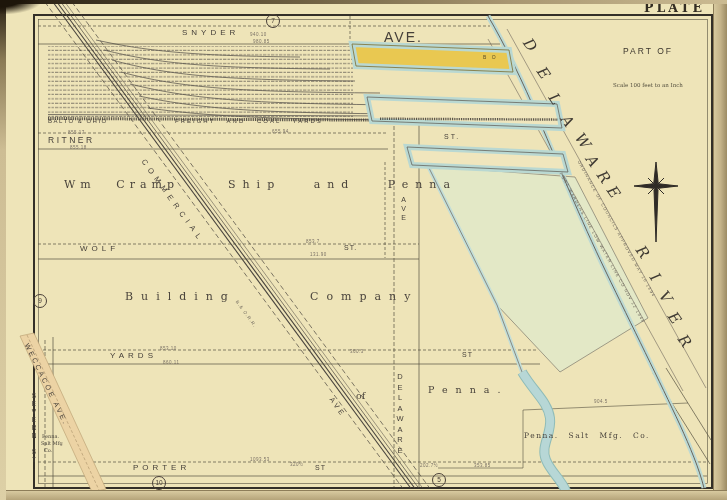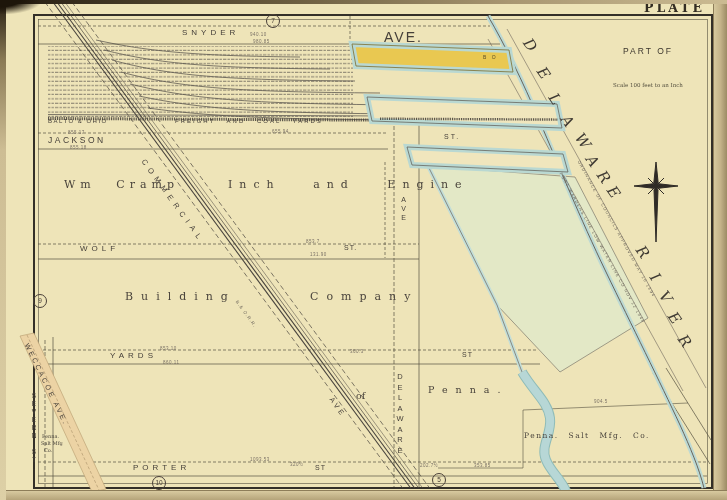--- a/index.html
+++ b/index.html
@@ -130,41 +130,41 @@
     </g>
   </svg>
 
   <div class="lbl serif" style="left:644px;top:2px;font-size:12.5px;font-weight:bold;letter-spacing:3px;color:#332c22;">PLATE 8</div>
 
   <div class="lbl eng" style="left:612px;top:47px;width:72px;text-align:center;font-size:8.5px;letter-spacing:2px;color:#3a342c;">PART OF</div>
   <div class="lbl serif" style="left:598px;top:83px;width:100px;text-align:center;font-size:5.5px;color:#55503f;">Scale 100 feet to an Inch</div>
 
   <div class="lbl eng" style="left:182px;top:29px;font-size:8px;letter-spacing:4px;">SNYDER</div>
   <div class="lbl eng" style="left:384px;top:30px;font-size:14px;letter-spacing:2px;">AVE.</div>
-  <div class="lbl eng" style="left:48px;top:136px;font-size:8.5px;letter-spacing:2.5px;">JACKSON</div>
+  <div class="lbl eng" style="left:48px;top:136px;font-size:8.5px;letter-spacing:2.5px;">RITNER</div>
   <div class="lbl eng" style="left:80px;top:245px;font-size:8px;letter-spacing:4px;">WOLF</div>
   <div class="lbl eng" style="left:344px;top:244px;font-size:7px;letter-spacing:1px;">ST.</div>
   <div class="lbl eng" style="left:110px;top:352px;font-size:8px;letter-spacing:4px;">YARDS</div>
   <div class="lbl eng" style="left:462px;top:351px;font-size:7px;letter-spacing:1px;">ST</div>
   <div class="lbl eng" style="left:133px;top:464px;font-size:8px;letter-spacing:4px;">PORTER</div>
   <div class="lbl eng" style="left:315px;top:464px;font-size:7px;letter-spacing:1px;">ST</div>
   <div class="lbl eng" style="left:444px;top:133px;font-size:7px;letter-spacing:2px;">ST.</div>
   <div class="lbl eng" style="left:146px;top:158px;font-size:7.5px;letter-spacing:5px;transform:rotate(54deg);transform-origin:0 0;">COMMERCIAL</div>
   <div class="lbl eng" style="left:334px;top:396px;font-size:7px;letter-spacing:3px;transform:rotate(54deg);transform-origin:0 0;">AVE</div>
   <div class="lbl eng" style="left:238px;top:300px;font-size:4.5px;letter-spacing:1px;color:#6b645a;transform:rotate(54deg);transform-origin:0 0;">B.&amp; O.R.R.</div>
   <div class="lbl eng vert" style="left:400px;top:196px;font-size:7px;letter-spacing:2px;">AVE</div>
   <div class="lbl eng vert" style="left:396px;top:372px;font-size:7.5px;letter-spacing:1.5px;">DELAWARE</div>
   <div class="lbl eng vert" style="left:30px;top:392px;font-size:6.5px;letter-spacing:1px;">SEVERN ST.</div>
   <div class="lbl eng" style="left:30px;top:342px;font-size:7px;letter-spacing:2.5px;transform:rotate(64deg);transform-origin:0 0;">WECCACOE AVE.</div>
 
   <div class="lbl eng" style="left:48px;top:118px;font-size:6px;letter-spacing:1.5px;">BALTO &amp; OHIO</div>
   <div class="lbl eng" style="left:175px;top:118px;font-size:6px;letter-spacing:2px;word-spacing:8px;">FREIGHT AND COAL YARDS</div>
 
   <div class="lbl it" style="left:64px;top:179px;font-size:11px;letter-spacing:5px;word-spacing:12px;">Wm Cramp</div>
-  <div class="lbl it" style="left:228px;top:179px;font-size:11px;letter-spacing:7px;word-spacing:22px;">Inch and Engine</div>
+  <div class="lbl it" style="left:228px;top:179px;font-size:11px;letter-spacing:7px;word-spacing:22px;">Ship and Penna</div>
   <div class="lbl it" style="left:125px;top:291px;font-size:11px;letter-spacing:8px;">Building</div>
   <div class="lbl it" style="left:310px;top:291px;font-size:11px;letter-spacing:8px;">Company</div>
   <div class="lbl it" style="left:356px;top:391px;font-size:9.5px;">of</div>
   <div class="lbl it" style="left:428px;top:385px;font-size:9.5px;letter-spacing:8px;">Penna.</div>
   <div class="lbl it" style="left:524px;top:432px;font-size:7.5px;letter-spacing:1.5px;word-spacing:6px;">Penna. Salt Mfg. Co.</div>
   <div class="lbl it" style="left:42px;top:434px;font-size:5px;">Penna.</div>
   <div class="lbl it" style="left:41px;top:441px;font-size:5px;">Salt Mfg</div>
   <div class="lbl it" style="left:44px;top:448px;font-size:5px;">Co.</div>
   <div class="lbl eng" style="left:483px;top:55px;font-size:5px;letter-spacing:2px;color:#5a4f2a;">B O</div>
 

